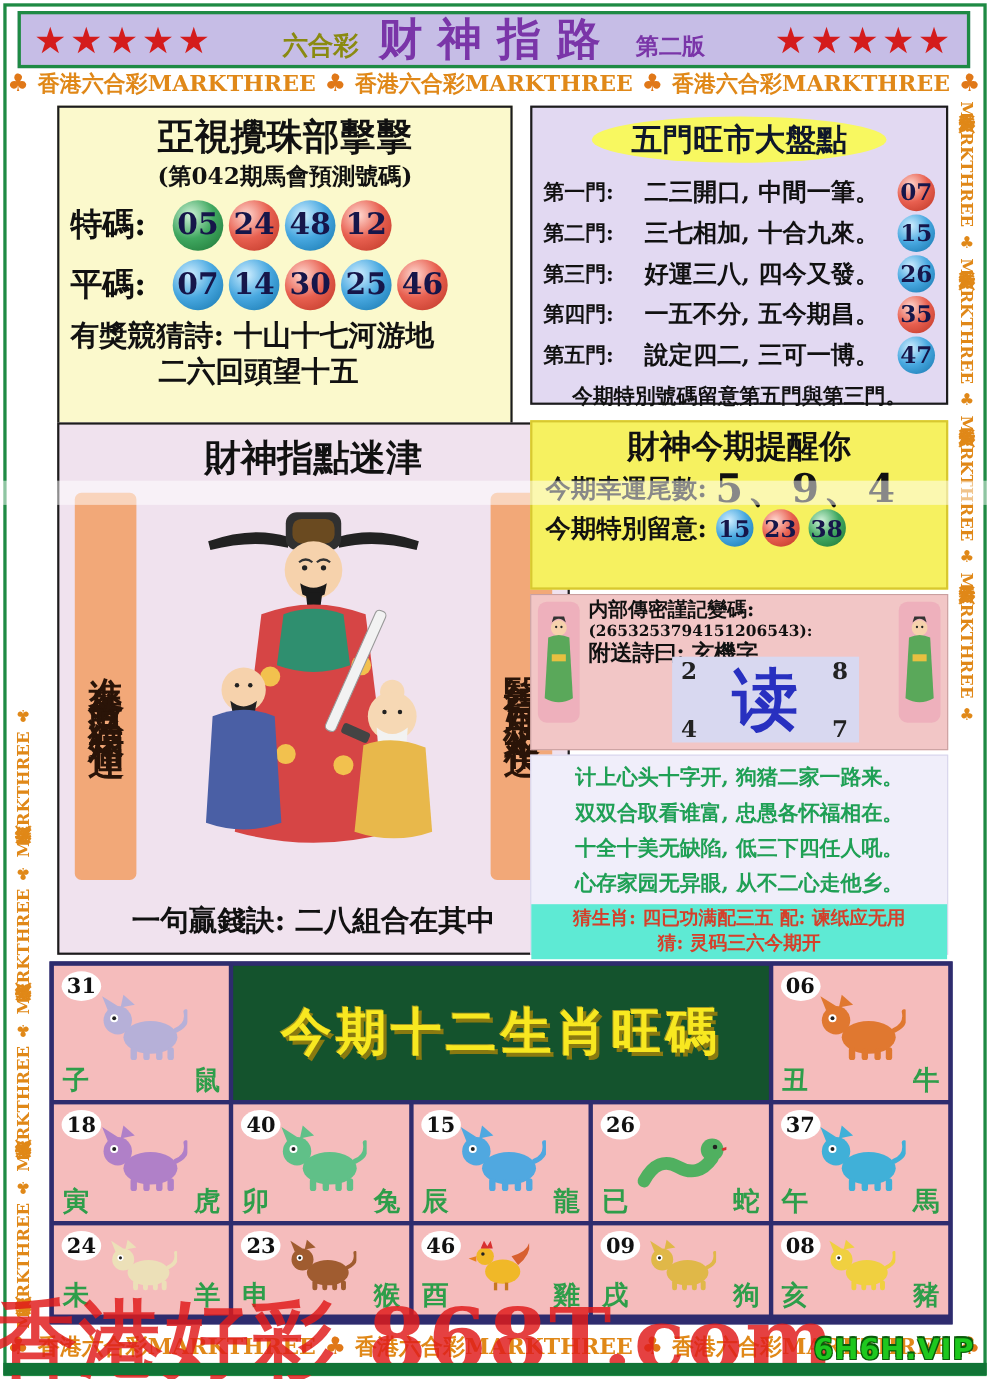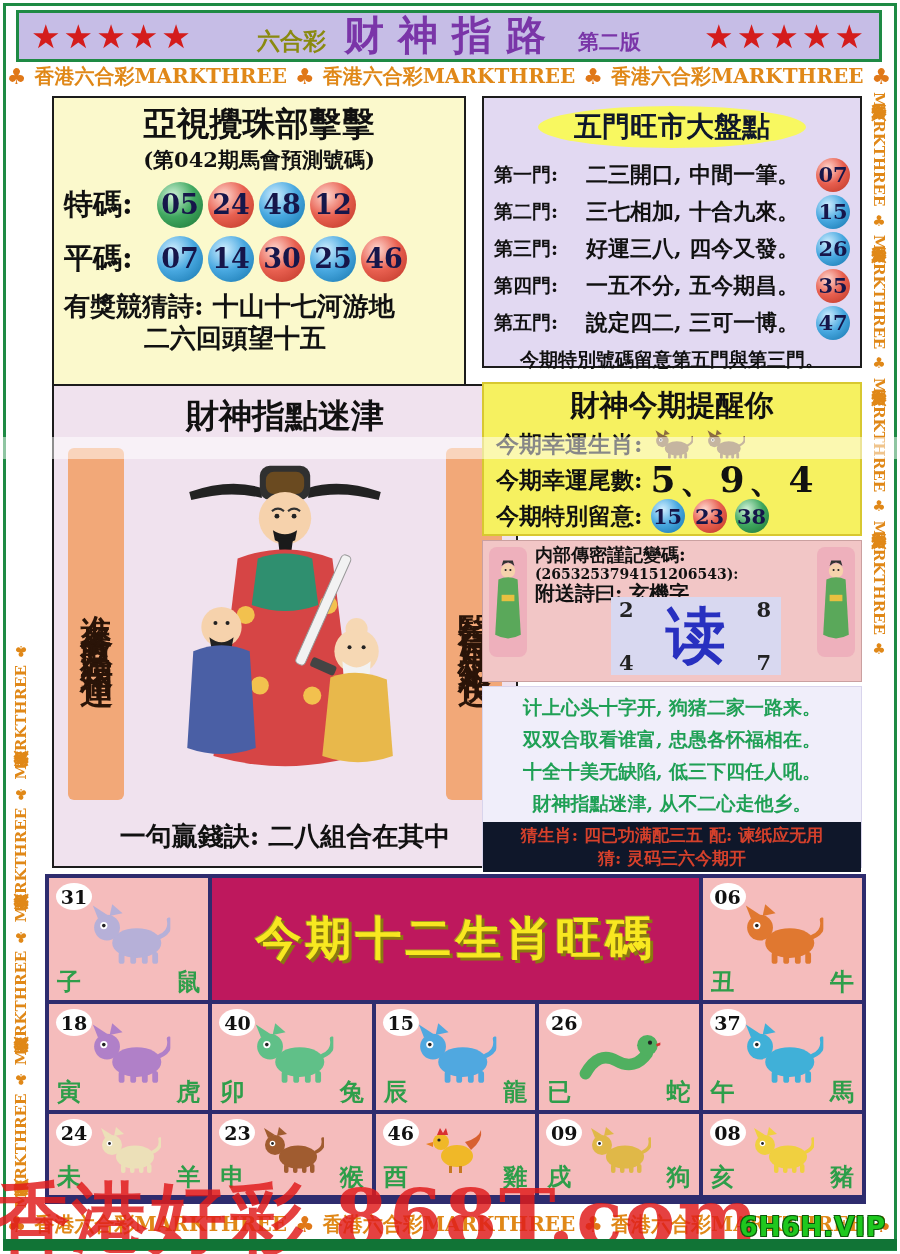--- a/index.html
+++ b/index.html
@@ -92,35 +92,35 @@
   .riddle{position:absolute;left:128px;top:56px;width:170px;height:78px;background:#d8d8f0;}
   .riddle .big{position:absolute;inset:0;display:flex;align-items:center;justify-content:center;
                font-size:60px;font-weight:bold;color:#2830c0;}
   .riddle .cn{position:absolute;font-size:21px;font-weight:bold;color:#222;}
   .cn-tl{left:8px;top:0;} .cn-tr{right:10px;top:0;} .cn-bl{left:8px;bottom:0;} .cn-br{right:10px;bottom:0;}
 
   
   .verse{left:482px;top:686px;width:380px;height:182px;background:#f0eefa;border:1px solid #d8d4ec;
          padding:4px 0 0 0;}
   .v-line{color:#1fa055;font-size:19px;font-weight:bold;line-height:32px;text-align:center;white-space:nowrap;}
-  .v-red{margin-top:3px;background:#0f172a;color:#d5402b;font-weight:bold;text-align:center;
+  .v-red{margin-top:3px;background:#5eead4;color:#d5402b;font-weight:bold;text-align:center;
          font-size:17px;line-height:23px;padding:2px 0;}
 
   
   .zgrid{position:absolute;left:45px;top:874px;width:821px;height:330px;background:#2e2c6e;
          border:4px solid #2e2c6e;box-sizing:border-box;display:grid;
          grid-template-columns:repeat(5,1fr);grid-template-rows:122px 106px 81px;gap:4px;}
   .zcell{position:relative;background:#f5bcbc;overflow:hidden;}
   .zbadge{position:absolute;left:7px;top:5px;width:36px;height:27px;background:#fff;border-radius:50%;
           display:flex;align-items:center;justify-content:center;font-size:19px;font-weight:bold;color:#111;}
   .zbranch{position:absolute;left:8px;bottom:2px;font-size:24px;font-weight:bold;color:#2e9e4a;}
   .zname{position:absolute;right:8px;bottom:2px;font-size:24px;font-weight:bold;color:#2e9e4a;}
   .zcell .animal{position:absolute;left:50%;top:46%;transform:translate(-50%,-50%);width:98px;height:62px;}
   .row-c .animal{width:80px;height:48px;top:44%;}
-  .banner{grid-column:2/5;background:#be185d;display:flex;align-items:center;justify-content:center;}
+  .banner{grid-column:2/5;background:#14532d;display:flex;align-items:center;justify-content:center;}
   .banner-text{font-size:46px;font-weight:bold;color:#f8e820;letter-spacing:4px;white-space:nowrap;
                text-shadow:3px 3px 0 #8a7a10,-1px -1px 0 #a89a20;}
 
   .a-rat{color:#b6b0d8}.a-ox{color:#e07830}.a-tiger{color:#b080c8}.a-rabbit{color:#60c088}
   .a-dragon{color:#50a8e0}.a-snake{color:#50b060}.a-horse{color:#40b0d8}.a-sheep{color:#ece0b8}
   .a-monkey{color:#a05c30}.a-rooster{color:#f0b828}.a-dog{color:#e0b848}.a-pig{color:#f0d040}
   .a-goat,.a-boar{color:#8a6a40}
 
   
   .watermark{position:absolute;left:-6px;top:1168px;font-size:76px;font-weight:bold;
@@ -296,29 +296,20 @@
         <circle cx="203" cy="192" r="2" fill="#222222"></circle>
       <path d="M182 206 q14 12 28 0 l-2 28 q-12 10 -24 0 Z" fill="#f2f2f2"></path>
       <path d="M170 222 Q196 212 226 224 L232 300 Q198 312 162 300 Z" fill="#e8b84b"></path>
     </svg>
     <div class="maze-bottom">一句贏錢訣: 二八組合在其中</div>
   </div>
 
   <div class="box remind">
     <div class="rm-title">財神今期提醒你</div>
     <div class="rm-row">
-      <span>今期幸運生肖:</span>
-      <svg class="zico a-goat" viewBox="0 0 64 48">
-          <use href="#beast"></use>
-        </svg>
-      <svg class="zico a-boar" viewBox="0 0 64 48">
-          <use href="#beast"></use>
-        </svg>
-    </div>
-    <div class="rm-row">
       <span>今期幸運尾數:</span>
       <span class="rm-num">5、9、4</span>
     </div>
     <div class="rm-row">
       <span>今期特別留意:</span>
       <span class="ball md c-blue">15</span>
       <span class="ball md c-red">23</span>
       <span class="ball md c-green">38</span>
     </div>
   </div>
@@ -345,21 +336,21 @@
       <span class="big">读</span>
       <span class="cn cn-bl">4</span>
       <span class="cn cn-br">7</span>
     </div>
   </div>
 
   <div class="box verse" style="border-color:#d8d4ec">
     <div class="v-line">计上心头十字开, 狗猪二家一路来。</div>
     <div class="v-line">双双合取看谁富, 忠愚各怀福相在。</div>
     <div class="v-line">十全十美无缺陷, 低三下四任人吼。</div>
-    <div class="v-line">財神指點迷津, 从不二心走他乡。</div>
+    <div class="v-line">心存家园无异眼, 从不二心走他乡。</div>
     <div class="v-red">
       <div>猜生肖: 四已功满配三五  配: 谏纸应无用</div>
       <div>猜: 灵码三六今期开</div>
     </div>
   </div>
 
   <div class="zgrid">
     <div class="zcell">
       <span class="zbadge">31</span>
       <svg class="animal a-rat" viewBox="0 0 64 48">

